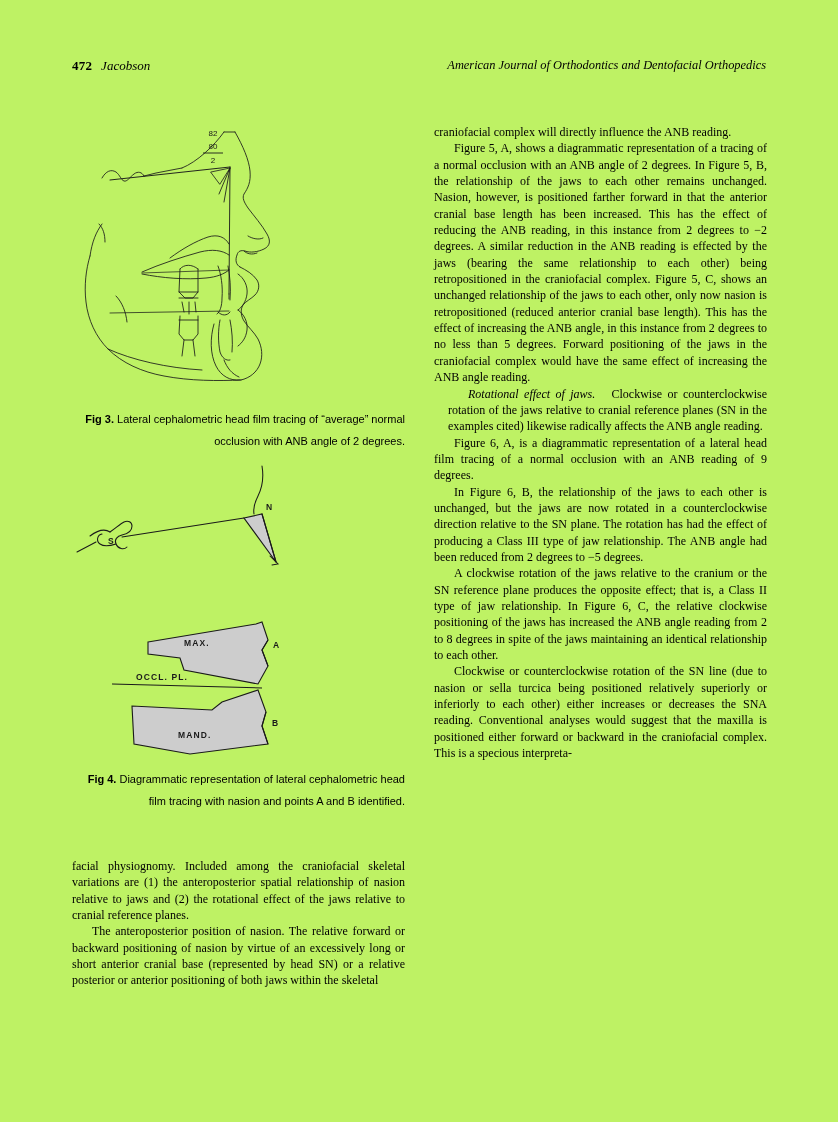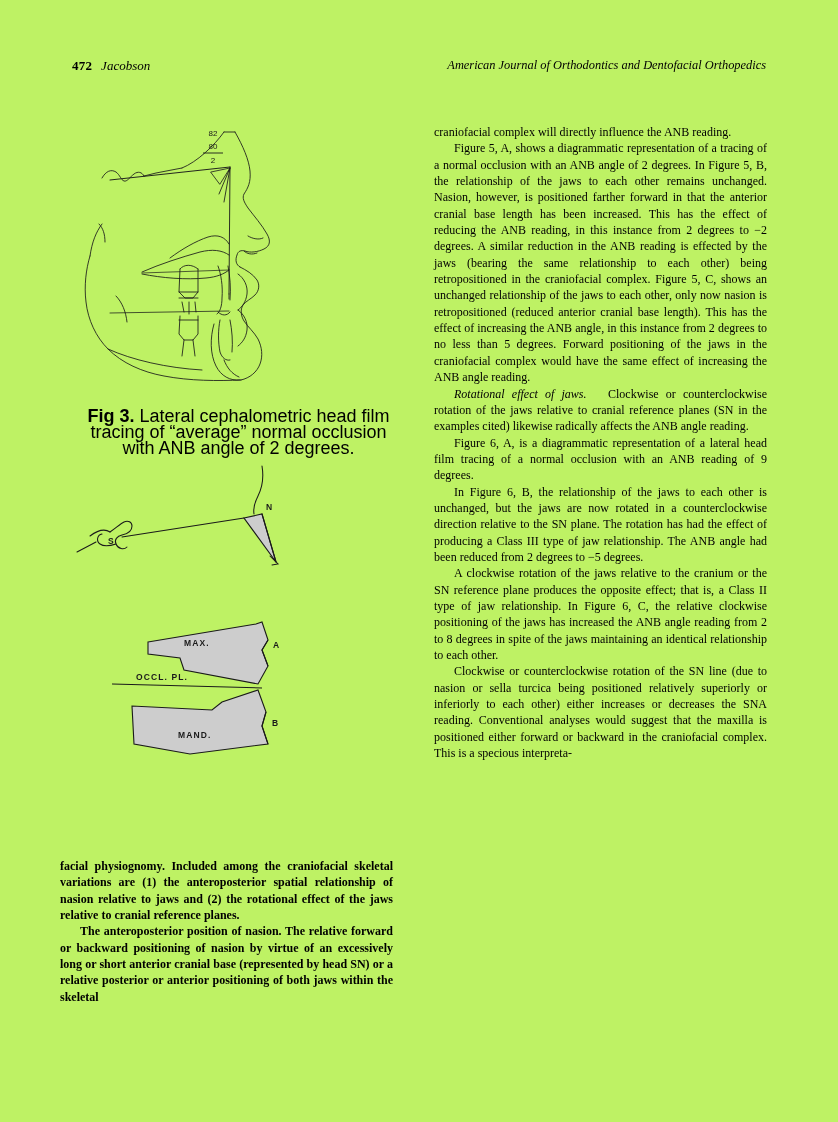--- a/index.html
+++ b/index.html
@@ -68,47 +68,47 @@
   .col p {
     margin: 0;
     font-size: 12px;
     line-height: 16.35px;
     text-align: justify;
     text-justify: inter-word;
     font-family: "Liberation Serif", serif;
     hyphens: manual;
   }
   .col p.indent { text-indent: 20px; }
-  .col p.run-in-head { text-indent: 20px; }
+  .col p.run-in-head { text-indent: 20px; margin-left: 14px; }
   .col p i, .col p em { font-style: italic; }
 
   
   .figure { position: absolute; }
 
   .fig-caption {
     font-family: "Liberation Sans", sans-serif;
-    font-size: 18px;
-    line-height: 16px;
-    text-align: center;
+    font-size: 11px;
+    line-height: 22px;
+    text-align: right;
     color: #000;
   }
   .fig-caption b { font-weight: bold; }
 
   
   #fig3-block { left: 72px; top: 124px; width: 333px; }
   #fig3-art { position: relative; width: 333px; height: 262px; }
   #fig3-caption { margin-top: 22px; }
 
   
   #fig4-block { left: 72px; top: 462px; width: 333px; }
   #fig4-art { position: relative; width: 333px; height: 298px; }
   #fig4-caption { margin-top: 8px; }
 
   
-  #left-text-lower { position: absolute; left: 60px; top: 858px; width: 333px; font-weight: bold; }
+  #left-text-lower { position: absolute; left: 72px; top: 858px; width: 333px; }
 
   svg { display: block; }
   .ink { fill: none; stroke: #1a1a1a; }
   .fillgray { fill: #cdcdcd; stroke: #1a1a1a; stroke-width: 1.1; }
 
   .cephnum {
     font-family: "Liberation Sans", sans-serif;
     font-size: 8px;
     fill: #1a1a1a;
     text-anchor: middle;
@@ -285,20 +285,24 @@
 
           <path class="fillgray" d="M 186 228 L 194 250 L 190 264 L 196 282 L 118 292 L 62 282 L 60 244 L 140 248 L 150 240 Z"></path>
           <g class="ink" stroke-width="1.05" stroke-linejoin="round">
             <path d="M 194 250 L 190 264 L 196 282"></path>
           </g>
           <text class="landmark-label" x="200" y="264">B</text>
           <text class="jaw-label" x="106" y="276">MAND.</text>
         </g>
       </svg>
     </div>
+    <div class="fig-caption" id="fig4-caption">
+      <b>Fig 4.</b>
+      <span>Diagrammatic representation of lateral cephalometric head film tracing with nasion and points A and B identified.</span>
+    </div>
   </div>
 
   <div class="col col-left" id="left-text-lower" style="top:858px;">
     <p>facial physiognomy. Included among the craniofacial skeletal variations are (1) the anteroposterior spatial relationship of nasion relative to jaws and (2) the rotational effect of the jaws relative to cranial reference planes.</p>
     <p class="indent">The anteroposterior position of nasion. The relative forward or backward positioning of nasion by virtue of an excessively long or short anterior cranial base (represented by head SN) or a relative posterior or anterior positioning of both jaws within the skeletal</p>
   </div>
 
   <div class="col col-right">
     <p>craniofacial complex will directly influence the ANB reading.</p>
     <p class="indent">Figure 5, A, shows a diagrammatic representation of a tracing of a normal occlusion with an ANB angle of 2 degrees. In Figure 5, B, the relationship of the jaws to each other remains unchanged. Nasion, however, is positioned farther forward in that the anterior cranial base length has been increased. This has the effect of reducing the ANB reading, in this instance from 2 degrees to −2 degrees. A similar reduction in the ANB reading is effected by the jaws (bearing the same relationship to each other) being retropositioned in the craniofacial complex. Figure 5, C, shows an unchanged relationship of the jaws to each other, only now nasion is retropositioned (reduced anterior cranial base length). This has the effect of increasing the ANB angle, in this instance from 2 degrees to no less than 5 degrees. Forward positioning of the jaws in the craniofacial complex would have the same effect of increasing the ANB angle reading.</p>

